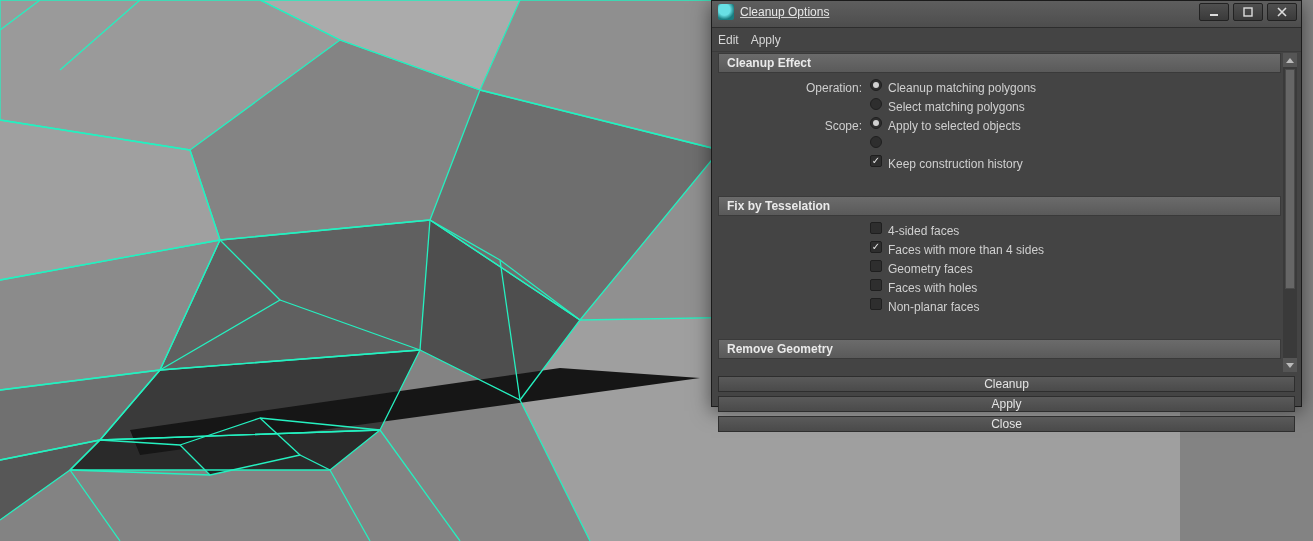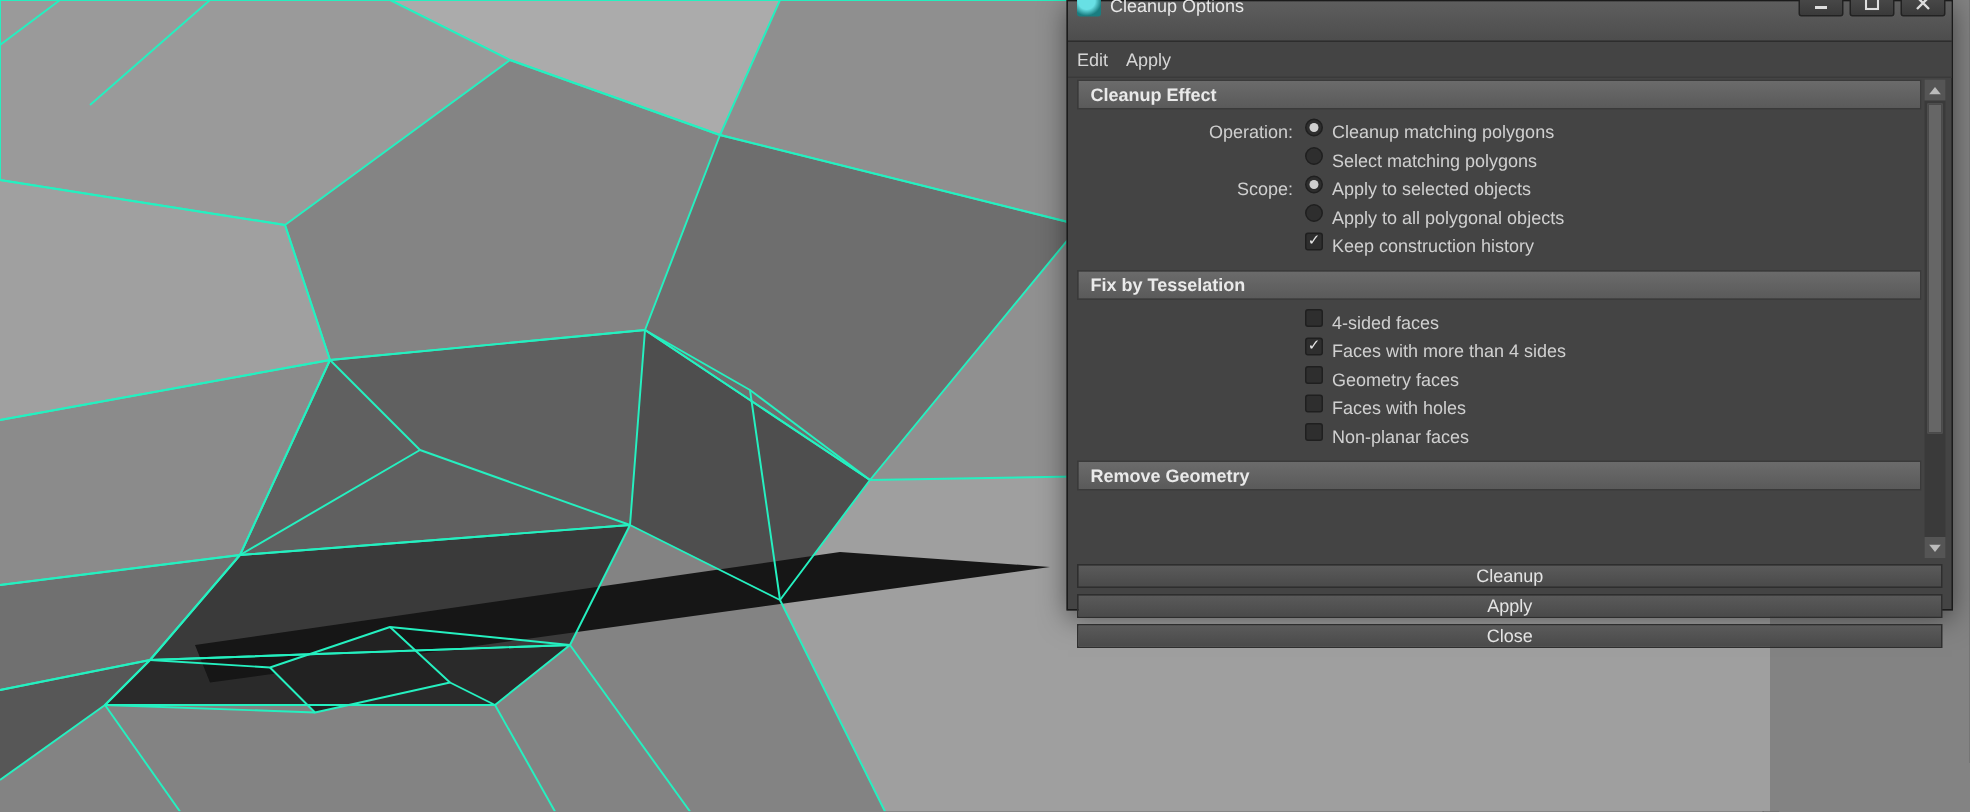--- a/index.html
+++ b/index.html
@@ -34,23 +34,24 @@
     height: 407px;
     background: #444444;
     border: 1px solid #1b1b1b;
     box-shadow: 0 4px 18px rgba(0,0,0,0.5);
   }
 
   .titlebar {
     height: 27px;
     background: linear-gradient(#5e5e5e,#4d4d4d);
     display: flex;
-    align-items: flex-end;
-    padding: 0 4px 16px 6px;
+    align-items: center;
+    padding: 0 4px 4px 6px;
     border-bottom: 1px solid #2d2d2d;
+    text-decoration: underline;
   }
   .titlebar .icon {
     width: 16px; height: 16px;
     margin-right: 6px;
     background: radial-gradient(circle at 40% 35%, #68e0e4 0 40%, #1a7d80 70%);
     border-radius: 2px;
   }
   .titlebar .title {
     flex: 1;
     color: #e8e8e8;
@@ -90,21 +91,21 @@
   .section-header {
     background: linear-gradient(#6b6b6b,#5a5a5a);
     height: 20px;
     display: flex;
     align-items: center;
     padding: 0 8px;
     color: #eaeaea;
     font-weight: bold;
     font-size: 12px;
     border: 1px solid #3a3a3a;
-    margin-top: 0;
+    margin-top: 16px;
   }
   .section-header:first-child { margin-top: 0; }
 
   .section-body {
     padding: 6px 10px 6px 10px;
   }
 
   .opt-row {
     display: flex;
     min-height: 19px;
@@ -346,21 +347,20 @@
         <span>Select matching polygons</span>
       </div>
       <div class="opt-row">
         <span class="opt-label-col">Scope:</span>
         <span class="radio selected"></span>
         <span>Apply to selected objects</span>
       </div>
       <div class="opt-row">
         <span class="opt-label-col"></span>
         <span class="radio"></span>
-        <span>Apply to all polygonal objects</span>
       </div>
       <div class="opt-row">
         <span class="opt-label-col"></span>
         <span class="check selected"></span>
         <span>Keep construction history</span>
       </div>
     </div>
 
     <div class="section-header">
       <span>Fix by Tesselation</span>

